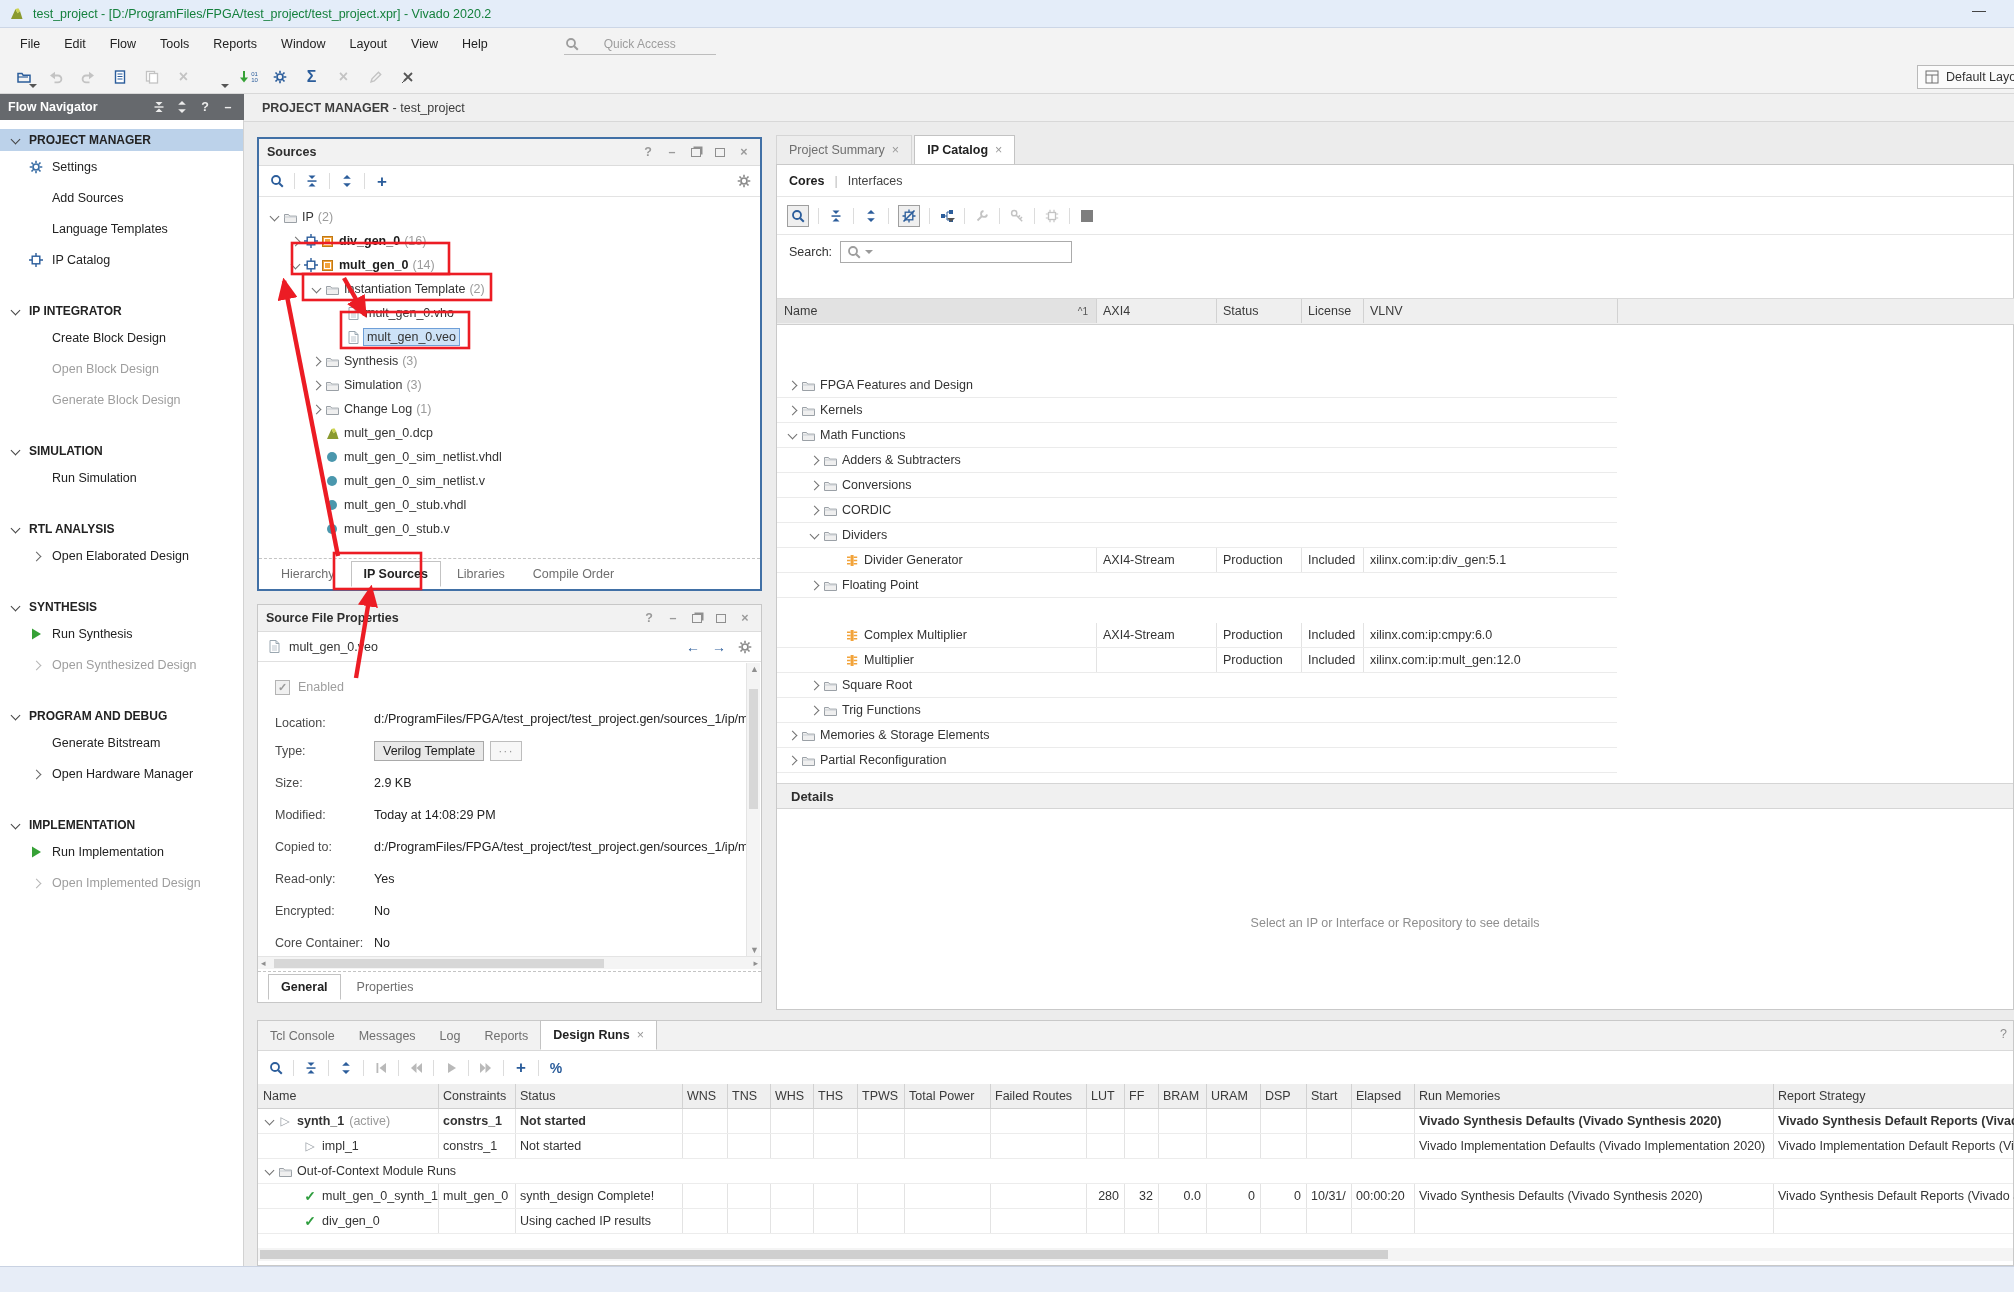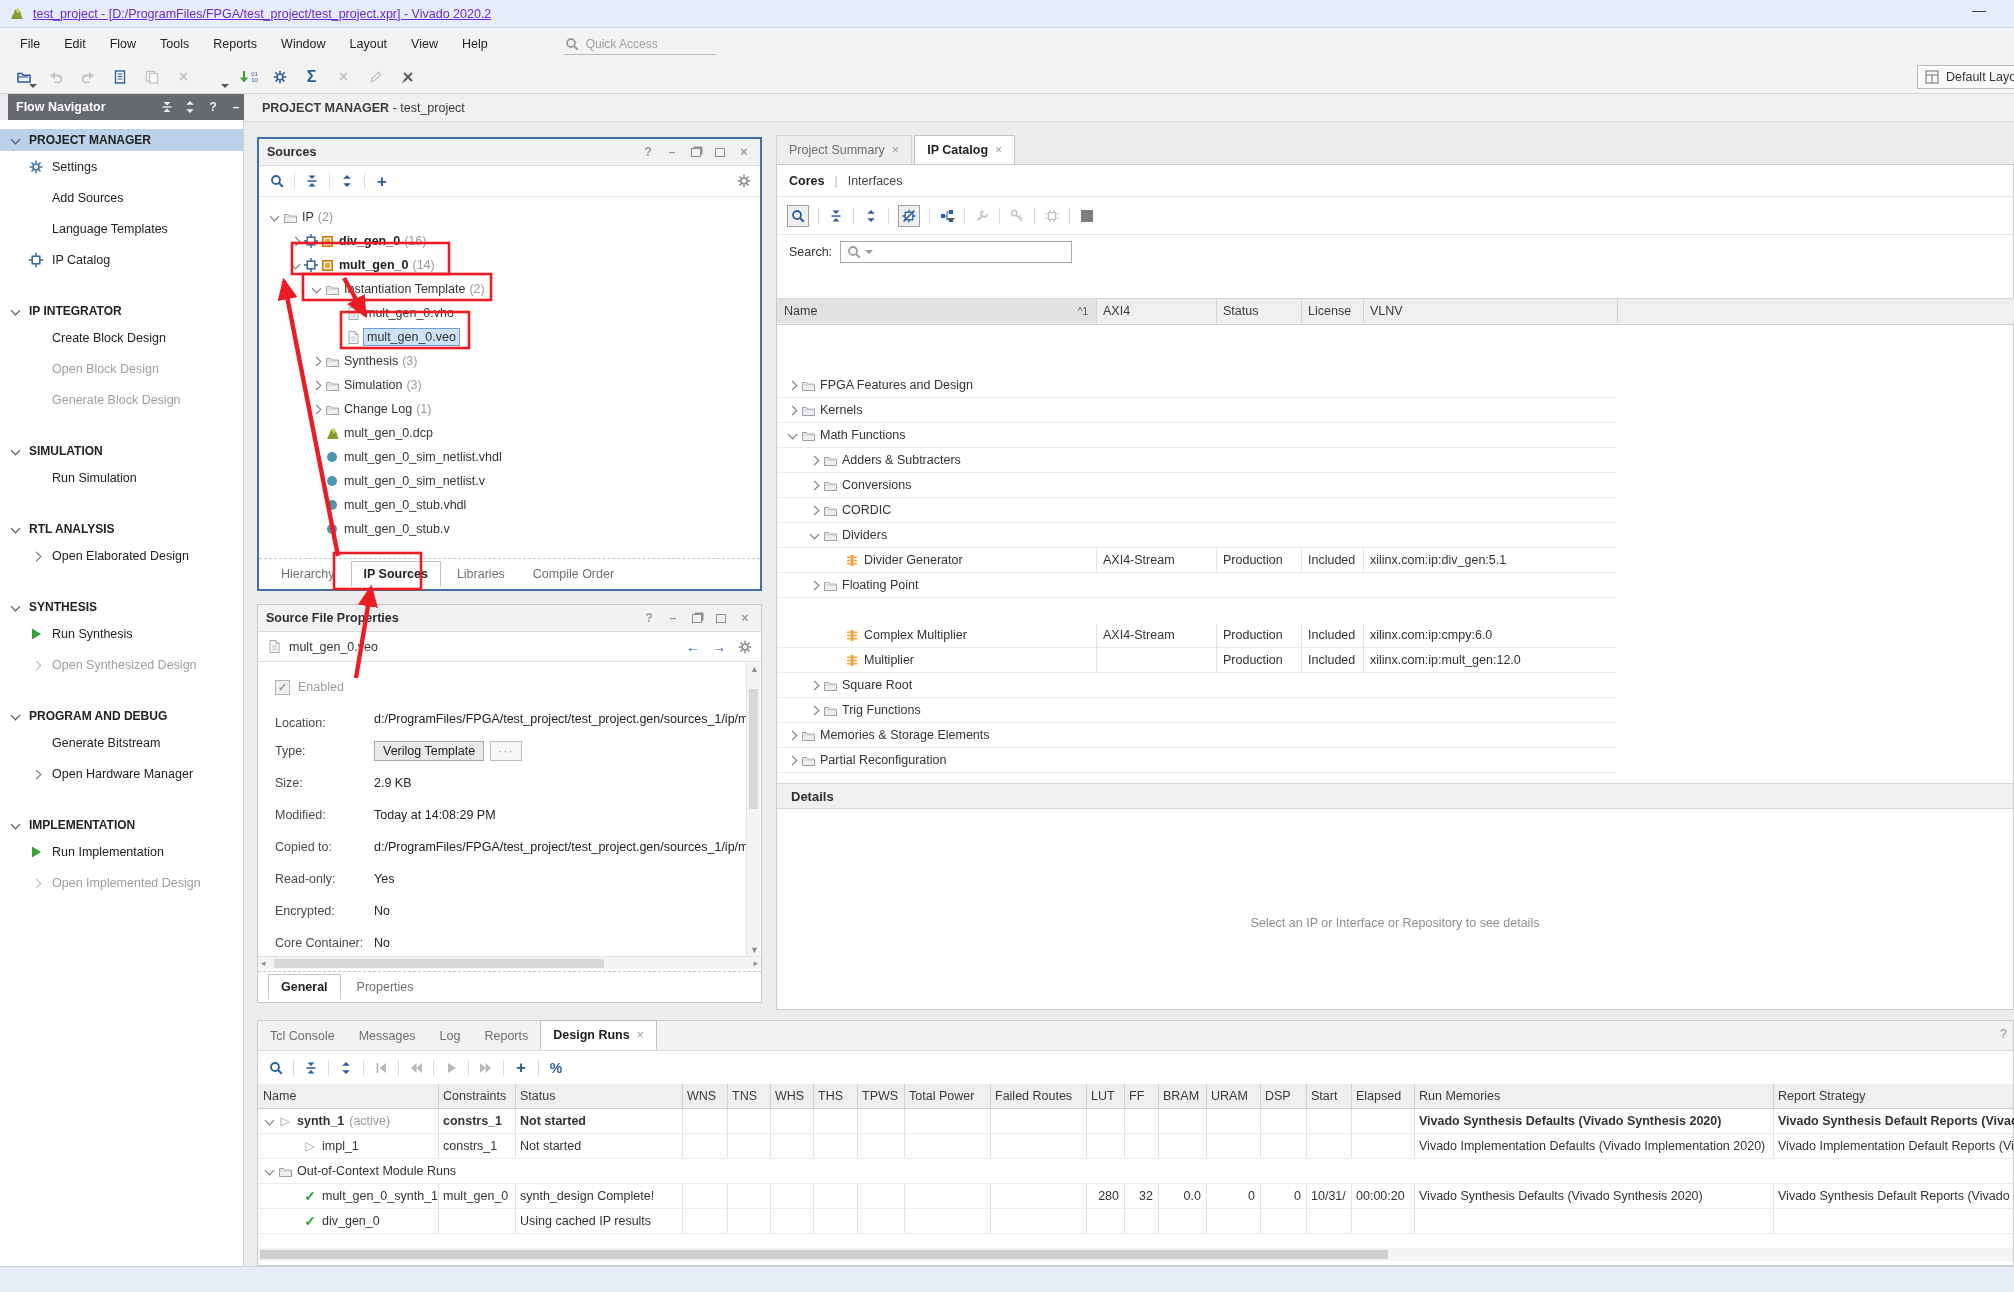--- a/index.html
+++ b/index.html
@@ -3,34 +3,34 @@
 <meta charset="utf-8">
 <style>
   html,body{margin:0;padding:0;}
   body{width:2014px;height:1292px;position:relative;overflow:hidden;
        font-family:"Liberation Sans",sans-serif;font-size:12.5px;color:#333;background:#ececec;}
   .abs{position:absolute;}
   b{font-weight:bold;}
   
   #titlebar{left:0;top:0;width:2014px;height:28px;background:#e4edf9;border-bottom:1px solid #ccd6e6;
             display:flex;align-items:center;gap:9px;padding-left:8px;box-sizing:border-box;}
-  #titlebar .t{color:#6d28d9;text-decoration:underline;}
+  #titlebar .t{color:#15803d;}
   #win-min{position:absolute;right:28px;top:2px;color:#444;font-size:14px;}
   #menubar{left:0;top:28px;width:2014px;height:32px;background:#f3f3f3;display:flex;align-items:center;padding-left:8px;box-sizing:border-box;}
   .menu-item{padding:5px 12px;color:#222;}
-  #quick{margin-left:64px;width:152px;height:20px;border-bottom:1px solid #bdbdbd;display:flex;align-items:center;gap:6px;color:#9d9d9d;font-size:12px;}
+  #quick{margin-left:64px;width:152px;height:20px;border-bottom:1px solid #bdbdbd;display:flex;align-items:center;gap:24px;color:#9d9d9d;font-size:12px;}
   #maintoolbar{left:0;top:60px;width:2014px;height:34px;background:#f3f3f3;border-bottom:1px solid #d8d8d8;
                display:flex;align-items:center;gap:5px;padding-left:10px;box-sizing:border-box;}
   .tbtn{width:27px;height:26px;display:inline-flex;align-items:center;justify-content:center;position:relative;}
   .caret{width:0;height:0;border-left:4px solid transparent;border-right:4px solid transparent;border-top:4px solid #555;
          position:absolute;right:0;bottom:2px;}
   #default-layout{position:absolute;left:1917px;top:65px;width:130px;height:24px;border:1px solid #b9b9b9;background:#fbfbfb;
                   display:flex;align-items:center;gap:6px;padding-left:6px;white-space:nowrap;overflow:hidden;box-sizing:border-box;}
   
-  #nav-header{left:8px;top:94px;width:244px;height:26px;background:#66696d;color:#fff;display:flex;align-items:center;
+  #nav-header{left:0;top:94px;width:244px;height:26px;background:#66696d;color:#fff;display:flex;align-items:center;
               padding-left:8px;box-sizing:border-box;font-weight:bold;}
   #nav-header-icons{margin-left:auto;display:flex;gap:7px;padding-right:8px;align-items:center;color:#e8e8e8;font-weight:normal;}
   #sidebar{left:0;top:120px;width:244px;height:1146px;background:#fff;border-right:1px solid #d2d2d2;box-sizing:border-box;overflow:hidden;}
   .nav-sec{margin-top:25px;}
   .nav-sec:first-child{margin-top:9px;}
   .nav-sec-h{height:22px;display:flex;align-items:center;gap:10px;padding-left:12px;font-weight:bold;font-size:12px;color:#222;}
   .nav-sec-h.sel{background:#bcd2ea;}
   .nav-item{height:31px;display:flex;align-items:center;position:relative;padding-left:52px;color:#222;}
   .nav-item .ico{position:absolute;left:28px;}
   .nav-item.dis{color:#9e9e9e;}

